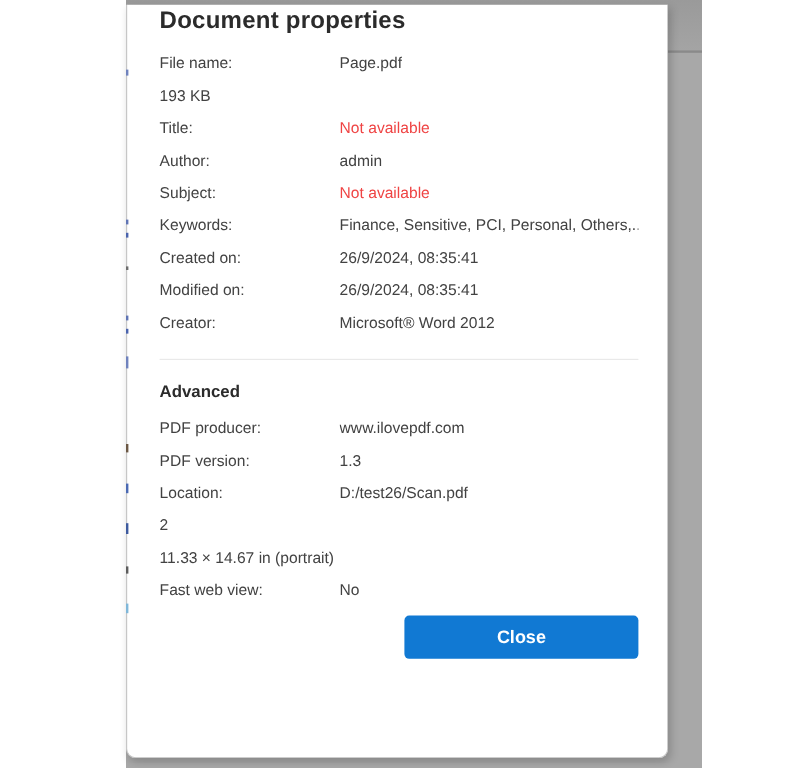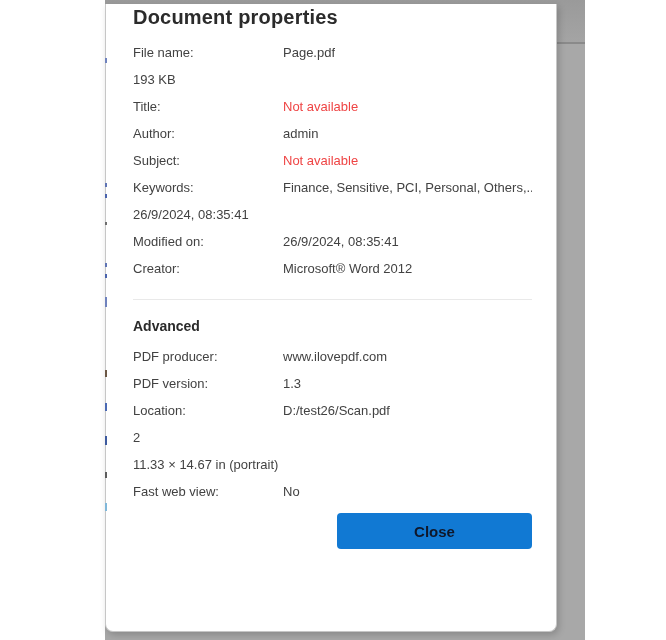--- a/index.html
+++ b/index.html
@@ -46,21 +46,21 @@
   .row .label { width: 150px; flex-shrink: 0; }
   .row .value { white-space: nowrap; overflow: hidden; }
   .row .value.muted { color: #ef4444; }
 
   .divider { margin-top: 17px; height: 1px; background: #e9e9e9; width: 399px; }
   .section-heading.advanced { margin-top: 17px; }
 
   .close-btn {
     display: block; margin-left: auto; margin-top: 8px;
     width: 195px; height: 36px;
-    background: #1179d3; color: #0f172a;
+    background: #1179d3; color: #ffffff;
     font-family: "Liberation Sans", sans-serif;
     font-size: 15px; font-weight: 700;
     border: none; border-radius: 4px;
     cursor: pointer;
   }
 
   
   .speck { position: absolute; left: 105px; width: 2px; z-index: 5; }
 </style>
 </head>
@@ -96,20 +96,21 @@
       </div>
       <div class="row">
         <span class="label">Subject:</span>
         <span class="value muted">Not available</span>
       </div>
       <div class="row">
         <span class="label">Keywords:</span>
         <span class="value">Finance, Sensitive, PCI, Personal, Others,...</span>
       </div>
       <div class="row">
+        <span class="label">Created on:</span>
         <span class="value">26/9/2024, 08:35:41</span>
       </div>
       <div class="row">
         <span class="label">Modified on:</span>
         <span class="value">26/9/2024, 08:35:41</span>
       </div>
       <div class="row">
         <span class="label">Creator:</span>
         <span class="value">Microsoft® Word 2012</span>
       </div>

